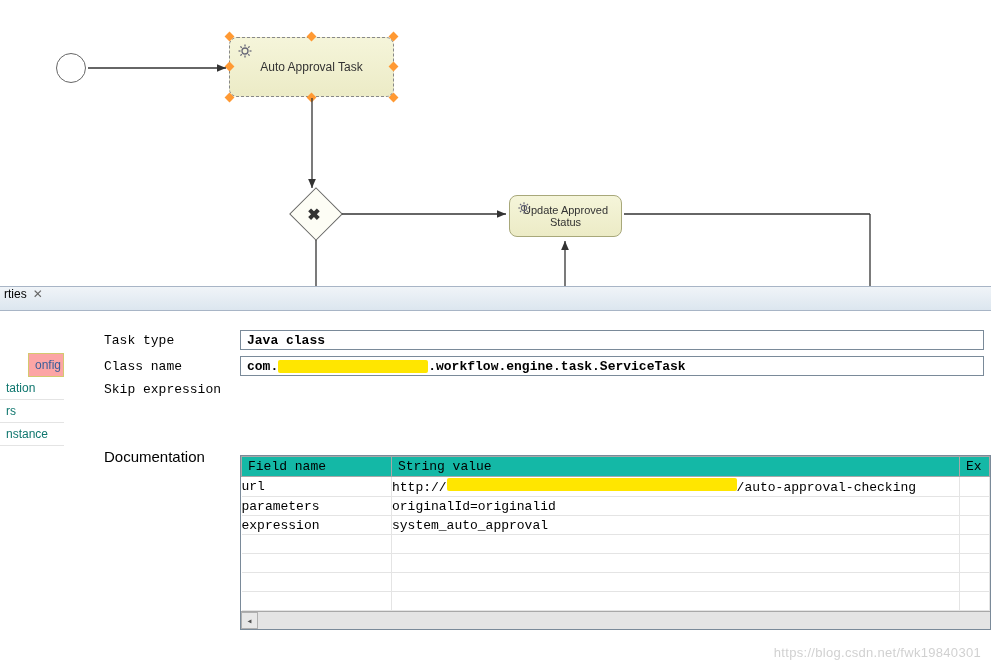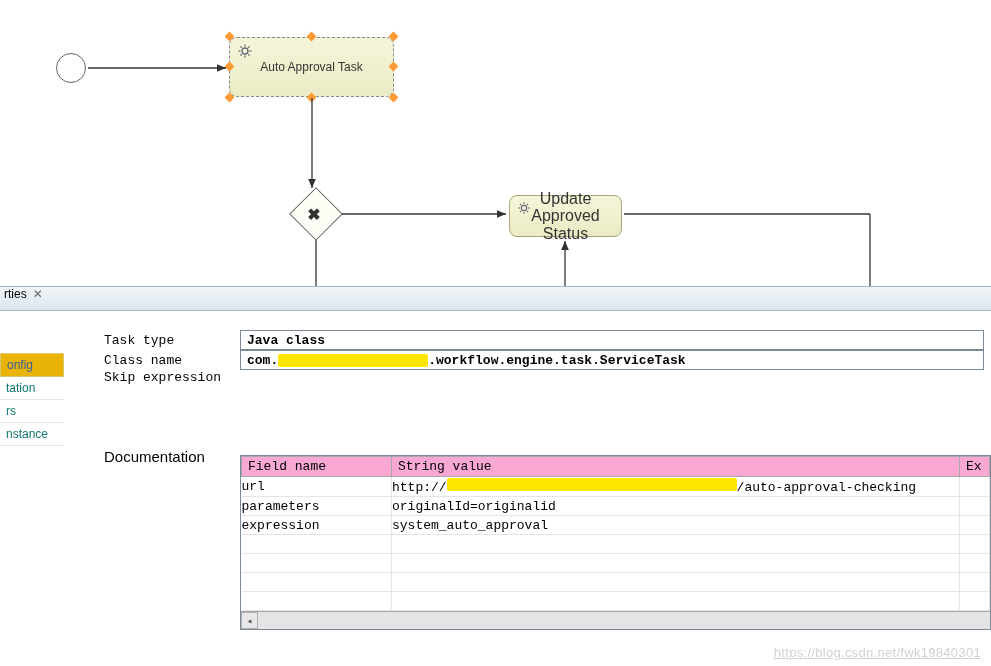--- a/index.html
+++ b/index.html
@@ -107,36 +107,38 @@
     font-size: 12px;
   }
   .side-tab {
     padding: 4px 6px;
     border-bottom: 1px solid #e4e4e4;
     cursor: pointer;
     white-space: nowrap;
     overflow: hidden;
   }
   .side-tab.active {
-    background: #eab308;
+    background: #fca5a5;
     color: #3b5e99;
     border: 1px solid #d4c96f;
+    margin-left: 28px;
   }
   .side-tab:not(.active) { color: #0f766e; }
   .props-area {
     position: absolute;
     left: 104px;
     top: 330px;
     width: 880px;
     font-family: "Courier New", monospace;
     font-size: 13px;
   }
   .prop-row {
     display: flex;
     align-items: center;
+    margin-bottom: 6px;
   }
   .prop-label {
     width: 136px;
     font-family: "Courier New", monospace;
   }
   .prop-input {
     flex: 1;
     border: 1px solid #7a8a99;
     height: 20px;
     padding: 2px 6px;
@@ -171,21 +173,21 @@
     font-family: "Courier New", monospace;
     font-size: 13px;
   }
   .fields-table table {
     width: 100%;
     border-collapse: collapse;
     table-layout: fixed;
   }
   .fields-table th {
     text-align: left;
-    background: #f9a8d4;
+    background: #14b8a6;
     border: 1px solid #a8a8a8;
     padding: 2px 6px;
     font-weight: normal;
     font-family: "Courier New", monospace;
     height: 19px;
   }
   .fields-table td {
     border-right: 1px solid #e4e4e4;
     border-bottom: 1px solid #e4e4e4;
     padding: 1px 0;
@@ -215,21 +217,20 @@
     font-family:Liberation Sans, sans-serif;
     font-size:15px;
   }
   .watermark {
     position:absolute;
     right:10px;
     bottom:6px;
     color:rgba(120,120,120,0.35);
     font-size:13px;
     letter-spacing:0.3px;
-    text-decoration:underline;
   }
 </style>
 </head>
 <body>
 
 <div class="diagram-area">
 
   <div class="start-circle"></div>
 
   <div class="task-box selected-task" style="left:229px;top:37px;width:165px;height:60px;">
@@ -271,21 +272,21 @@
             <line x1="8" y1="12.5" x2="8" y2="14.5"></line>
             <line x1="1.5" y1="8" x2="3.5" y2="8"></line>
             <line x1="12.5" y1="8" x2="14.5" y2="8"></line>
             <line x1="3.4" y1="3.4" x2="4.8" y2="4.8"></line>
             <line x1="11.2" y1="11.2" x2="12.6" y2="12.6"></line>
             <line x1="3.4" y1="12.6" x2="4.8" y2="11.2"></line>
             <line x1="11.2" y1="4.8" x2="12.6" y2="3.4"></line>
           </g>
         </svg>
     </span>
-    <span style="font-size:16px;line-height:1.1;">Update Approved Status</span>
+    <span style="font-size:11px;line-height:1.1;">Update Approved Status</span>
   </div>
 
   <svg class="connector" width="991" height="286">
     <defs>
       <marker id="arrow" markerWidth="8" markerHeight="8" refX="7" refY="3" orient="auto">
         <path d="M0,0 L7,3 L0,6 Z" fill="#333"></path>
       </marker>
     </defs>
 
     <line x1="88" y1="68" x2="226" y2="68" stroke="#333" stroke-width="1.3" marker-end="url(#arrow)"></line>

